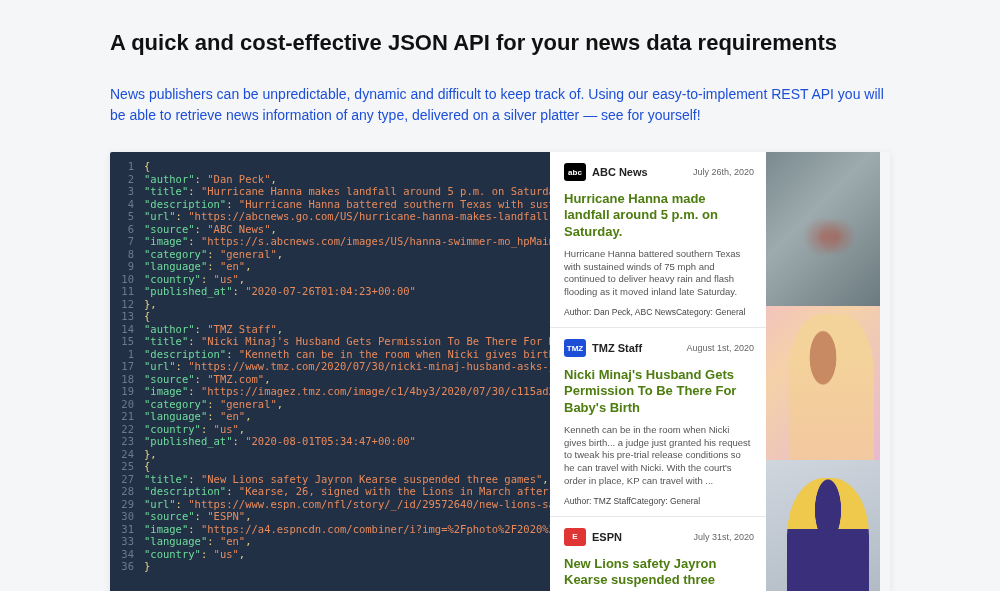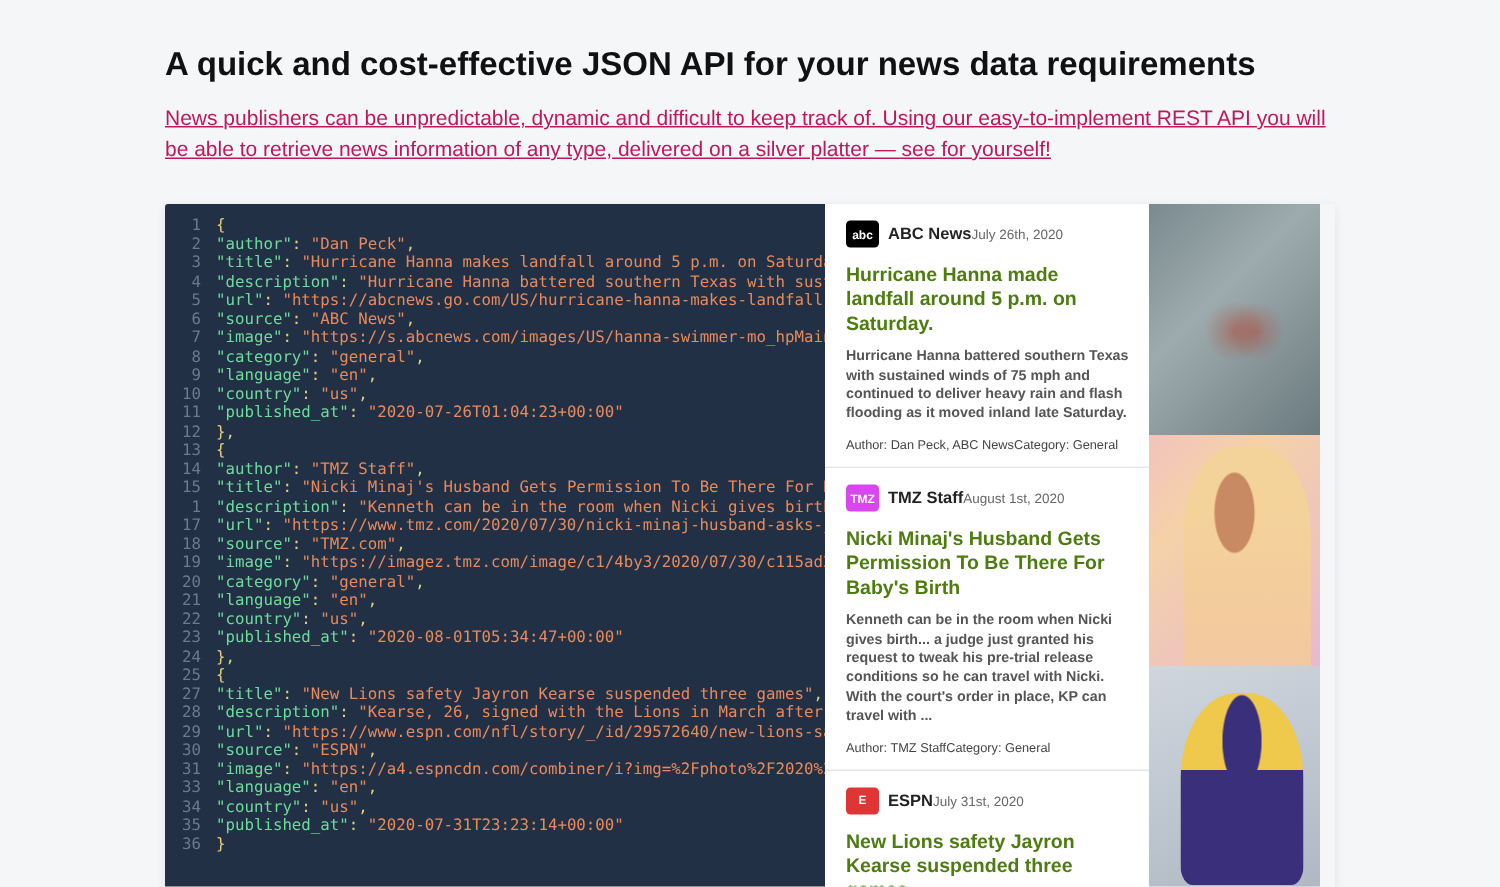--- a/index.html
+++ b/index.html
@@ -1,36 +1,36 @@
 <!DOCTYPE html>
 <html><head>
 <meta charset="utf-8">
 <style>
 * { margin: 0; padding: 0; box-sizing: border-box; }
 body { background: #f4f6f8; font-family: -apple-system, BlinkMacSystemFont, "Segoe UI", Arial, sans-serif; color: #1a1a1a; width: 1000px; height: 591px; overflow: hidden; }
 .container { padding: 30px 110px 0 110px; }
-h1 { font-size: 22px; font-weight: 700; margin-bottom: 12px; color: #111; }
-.lead { font-size: 14px; line-height: 1.5; color: #be185d; margin-bottom: 26px; text-decoration: underline; }
+h1 { font-size: 22px; font-weight: 700; margin-bottom: 28px; color: #111; }
+.lead { font-size: 14px; line-height: 1.5; color: #1d4ed8; margin-bottom: 26px; }
 .panel { display: flex; height: 462px; box-shadow: 0 2px 8px rgba(0,0,0,0.08); border-radius: 2px; overflow: hidden; }
 .code-col { width: 440px; background: #213045; color: #dcdcdc; font-family: "Consolas", "Monaco", monospace; font-size: 10.5px; line-height: 12.5px; padding: 8px 0; overflow: hidden; white-space: nowrap; }
 .code-line { display: flex; }
 .gutter { width: 34px; text-align: right; padding-right: 10px; color: #6b7a8f; flex-shrink: 0; }
 .code { }
 .pun { color: #e6d17a; }
 .key { color: #6fdc9c; }
 .str { color: #e88a5c; }
 .news-col { width: 216px; background: #fff; display: flex; flex-direction: column; }
 .card { padding: 11px 12px 10px 14px; border-bottom: 1px solid #e7e7e7; flex: 1; display:flex; flex-direction:column; }
 .card:last-child { border-bottom: none; }
-.card-head { display: flex; align-items: center; margin-bottom: 10px; }
+.card-head { display: flex; justify-content: space-between; align-items: center; margin-bottom: 10px; }
 .src { display: flex; align-items: center; gap: 6px; font-size: 11px; font-weight: 700; color: #222; }
 .src-badge { width: 22px; height: 18px; border-radius: 3px; display:flex; align-items:center; justify-content:center; font-size:8px; font-weight:700; color:#fff; }
 .date { font-size: 9px; color: #666; font-weight:400; }
 .card-title { font-size: 13px; font-weight: 700; line-height: 1.25; color: #4d7c0f; margin-bottom: 8px; }
-.card-desc { font-size: 9.5px; line-height: 1.35; color: #555; flex:1;font-weight:bold; }
+.card-desc { font-size: 9.5px; line-height: 1.35; color: #555; flex:1; }
 .card-foot { display: flex; justify-content: flex-start; font-size: 8.5px; color: #444; margin-top: 8px; }
 .img-col { width: 114px; display: flex; flex-direction: column; }
 .thumb { flex: 1; background-size: cover; background-position: center; }
 .thumb1 { background: linear-gradient(135deg,#7a8a8f 0%,#9eabae 40%,#6b7a7f 100%); position:relative; }
 .thumb1::after{content:"";position:absolute;inset:0;background:radial-gradient(circle at 50% 55%,rgba(180,60,40,.4) 0,transparent 20%),radial-gradient(circle at 62% 55%,rgba(180,60,40,.4) 0,transparent 18%);}
 .thumb2 { background: linear-gradient(135deg,#f2c4bd 0%,#f5d1a8 30%,#e8b9d0 100%); position:relative;}
 .thumb2::after{content:"";position:absolute;left:20%;right:5%;top:5%;bottom:0;background:radial-gradient(ellipse at 40% 30%,#c88a62 0,#c88a62 18%,transparent 19%),linear-gradient(180deg,#f4d39a 25%,#f2c8a0 100%);border-radius:40% 40% 0 0;}
 .thumb3 { background: linear-gradient(160deg,#cfd6de 0%,#aeb7c2 100%); position:relative;}
 .thumb3::after{content:"";position:absolute;left:18%;right:10%;top:12%;bottom:5%;background:radial-gradient(ellipse at 50% 25%,#3a2f7a 0,#3a2f7a 22%,transparent 23%),linear-gradient(180deg,#efc94c 40%,#3a2f7a 40%);border-radius:45% 45% 10% 10%;}
 </style>
@@ -165,24 +165,20 @@
         </div>
         <div class="code-line">
           <span class="gutter">33</span>
           <span class="code"><span>    </span><span class="key">"language"</span><span class="pun">: </span><span class="str">"en"</span><span class="pun">,</span></span>
         </div>
         <div class="code-line">
           <span class="gutter">34</span>
           <span class="code"><span>    </span><span class="key">"country"</span><span class="pun">: </span><span class="str">"us"</span><span class="pun">,</span></span>
         </div>
         <div class="code-line">
-          <span class="gutter">35</span>
-          <span class="code"><span>    </span><span class="key">"published_at"</span><span class="pun">: </span><span class="str">"2020-07-31T23:23:14+00:00"</span></span>
-        </div>
-        <div class="code-line">
           <span class="gutter">36</span>
           <span class="code"><span class="pun">}</span></span>
         </div>
       </div>
 
     <div class="news-col" id="news-col">
         <div class="card">
           <div class="card-head">
             <div class="src">
               <span class="src-badge" style="background:#000">abc</span>
@@ -193,21 +189,21 @@
           <div class="card-title">Hurricane Hanna made landfall around 5 p.m. on Saturday.</div>
           <div class="card-desc">Hurricane Hanna battered southern Texas with sustained winds of 75 mph and continued to deliver heavy rain and flash flooding as it moved inland late Saturday.</div>
           <div class="card-foot">
             <span>Author: Dan Peck, ABC News</span>
             <span>Category: General</span>
           </div>
         </div>
         <div class="card">
           <div class="card-head">
             <div class="src">
-              <span class="src-badge" style="background:#d946ef">TMZ</span>
+              <span class="src-badge" style="background:#1d4ed8">TMZ</span>
               <span>TMZ Staff</span>
             </div>
             <span class="date">August 1st, 2020</span>
           </div>
           <div class="card-title">Nicki Minaj's Husband Gets Permission To Be There For Baby's Birth</div>
           <div class="card-desc">Kenneth can be in the room when Nicki gives birth... a judge just granted his request to tweak his pre-trial release conditions so he can travel with Nicki. With the court's order in place, KP can travel with ...</div>
           <div class="card-foot">
             <span>Author: TMZ Staff</span>
             <span>Category: General</span>
           </div>

